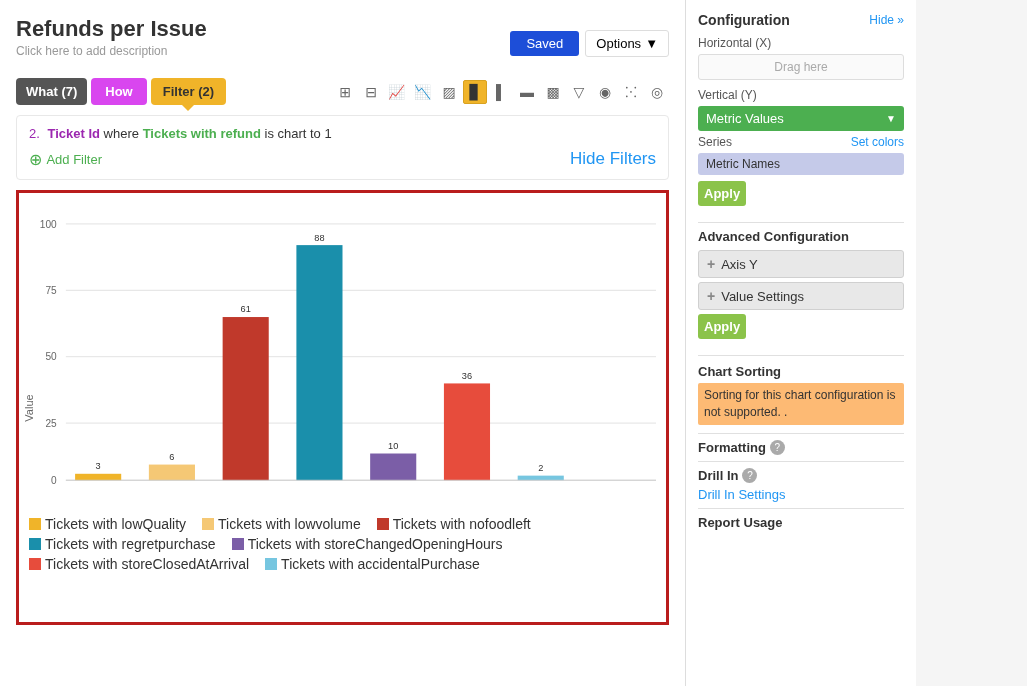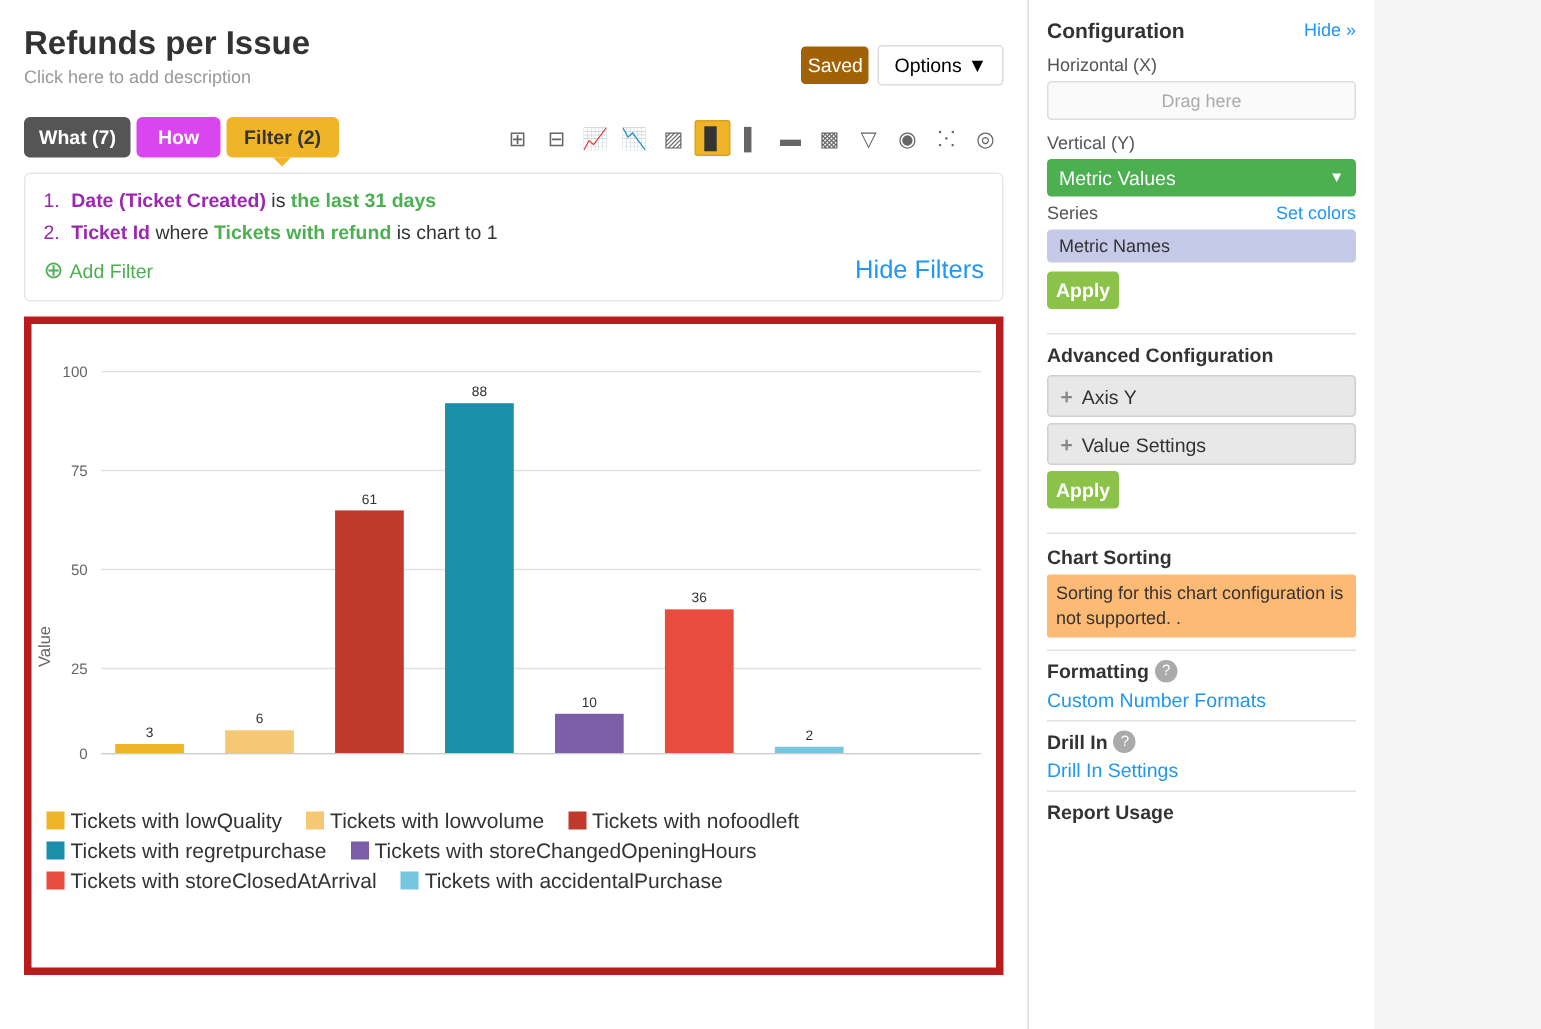--- a/index.html
+++ b/index.html
@@ -27,21 +27,21 @@
     .filter-item { margin-bottom: 6px; font-size: 13px; }
     .filter-number { color: #9c27b0; margin-right: 4px; }
     .filter-field { color: #9c27b0; font-weight: bold; }
     .filter-op { color: #333; }
     .filter-value { color: #4caf50; font-weight: bold; }
     .filter-actions { display: flex; justify-content: space-between; align-items: center; margin-top: 8px; }
     .add-filter { color: #4caf50; cursor: pointer; font-size: 13px; display: flex; align-items: center; gap: 4px; }
     .hide-filters { color: #2196f3; cursor: pointer; font-size: 17px; }
 
     
-    .chart-container { position: relative; background: #fff; border: 5px solid #b91c1c; padding: 10px 10px 50px 10px; }
+    .chart-container { position: relative; background: #fff; border: 3px solid #b91c1c; padding: 10px 10px 50px 10px; }
     .y-label { position: absolute; left: -4px; top: 50%; transform: translateY(-50%) rotate(-90deg); font-size: 11px; color: #666; }
     .chart-legend { display: flex; flex-wrap: wrap; gap: 4px 16px; margin-top: 10px; font-size: 14px; }
     .legend-item { display: flex; align-items: center; gap: 4px; }
     .legend-color { width: 12px; height: 12px; display: inline-block; }
 
     
     .section-header { display: flex; justify-content: space-between; align-items: center; margin-bottom: 8px; }
     .section-title { font-size: 14px; font-weight: bold; color: #333; }
     .hide-link { color: #2196f3; font-size: 12px; cursor: pointer; }
     .config-label { font-size: 12px; color: #555; margin-bottom: 4px; margin-top: 8px; }
@@ -57,21 +57,21 @@
     .config-row { display: flex; align-items: center; gap: 6px; background: #e8e8e8; border: 1px solid #d0d0d0; padding: 5px 8px; border-radius: 3px; margin-bottom: 4px; cursor: pointer; font-size: 13px; color: #333; }
     .plus-icon { color: #888; font-size: 14px; font-weight: bold; }
     .chart-sorting-title { font-size: 13px; font-weight: bold; color: #333; margin-top: 8px; margin-bottom: 4px; }
     .sorting-highlight { background: #fdba74; padding: 4px 6px; border-radius: 2px; font-size: 12px; color: #333; margin-bottom: 8px; line-height: 1.4; }
     .formatting-row { display: flex; align-items: center; gap: 4px; margin-bottom: 4px; margin-top: 4px; }
     .formatting-title { font-size: 13px; font-weight: bold; color: #333; }
     .question-badge { background: #aaa; color: #fff; border-radius: 50%; width: 15px; height: 15px; display: inline-flex; align-items: center; justify-content: center; font-size: 10px; cursor: pointer; }
     .section-link { color: #2196f3; font-size: 13px; cursor: pointer; margin-bottom: 4px; display: block; }
     .divider { border: none; border-top: 1px solid #e0e0e0; margin: 6px 0; }
     .top-bar { display: flex; justify-content: space-between; align-items: center; margin-bottom: 8px; }
-    .saved-btn { background: #a16207; color: #fff; border: none; padding: 5px 4px; border-radius: 3px; font-size: 13px; cursor: pointer; }
+    .saved-btn { background: #1d4ed8; color: #fff; border: none; padding: 5px 16px; border-radius: 3px; font-size: 13px; cursor: pointer; }
     .options-btn { background: #fff; border: 1px solid #ddd; padding: 5px 10px; border-radius: 3px; font-size: 13px; cursor: pointer; display: flex; align-items: center; gap: 4px; }
   </style>
 </head>
 <body>
 
 <div class="main-container">
 
   <div class="left-panel">
 
     <div class="top-bar">
@@ -104,26 +104,20 @@
         <div class="toolbar-icon">▩</div>
         <div class="toolbar-icon">▽</div>
         <div class="toolbar-icon">◉</div>
         <div class="toolbar-icon">⁙</div>
         <div class="toolbar-icon">◎</div>
       </div>
     </div>
 
     <div class="filters-section">
       <div class="filter-item">
-        <span class="filter-number">1.</span>
-        <span class="filter-field">Date (Ticket Created)</span>
-        <span class="filter-op"> is </span>
-        <span class="filter-value">the last 31 days</span>
-      </div>
-      <div class="filter-item">
         <span class="filter-number">2.</span>
         <span class="filter-field">Ticket Id</span>
         <span class="filter-op"> where </span>
         <span class="filter-value">Tickets with refund</span>
         <span class="filter-op"> is chart to </span>
         <span class="filter-op">1</span>
       </div>
       <div class="filter-actions">
         <div class="add-filter">
           <span style="font-size:16px;color:#4caf50;">⊕</span>
@@ -245,21 +239,20 @@
 
     <div class="chart-sorting-title">Chart Sorting</div>
     <div class="sorting-highlight">Sorting for this chart configuration is not supported. .</div>
 
     <hr class="divider">
 
     <div class="formatting-row">
       <span class="formatting-title">Formatting</span>
       <span class="question-badge">?</span>
     </div>
-    <a class="section-link">Custom Number Formats</a>
 
     <hr class="divider">
 
     <div class="formatting-row">
       <span class="formatting-title">Drill In</span>
       <span class="question-badge">?</span>
     </div>
     <a class="section-link">Drill In Settings</a>
 
     <hr class="divider">

